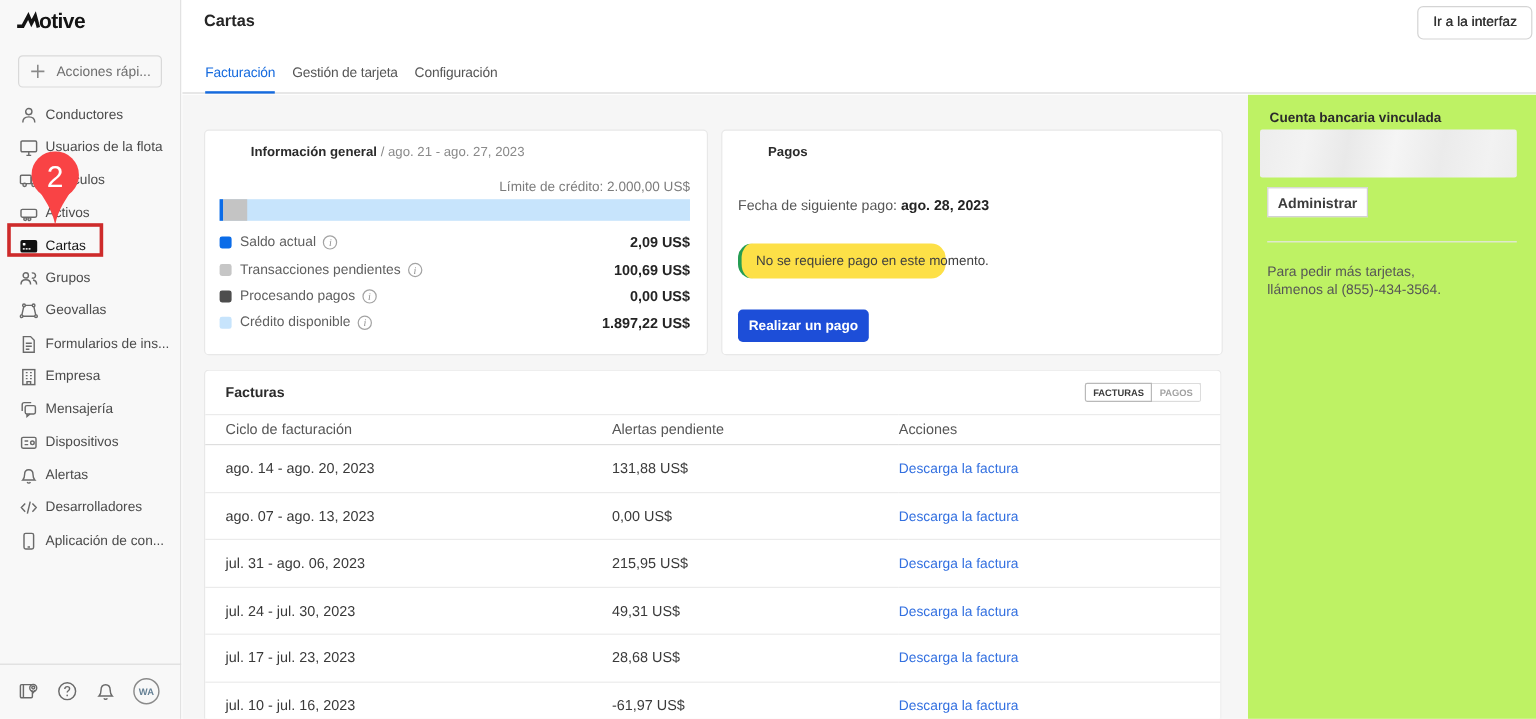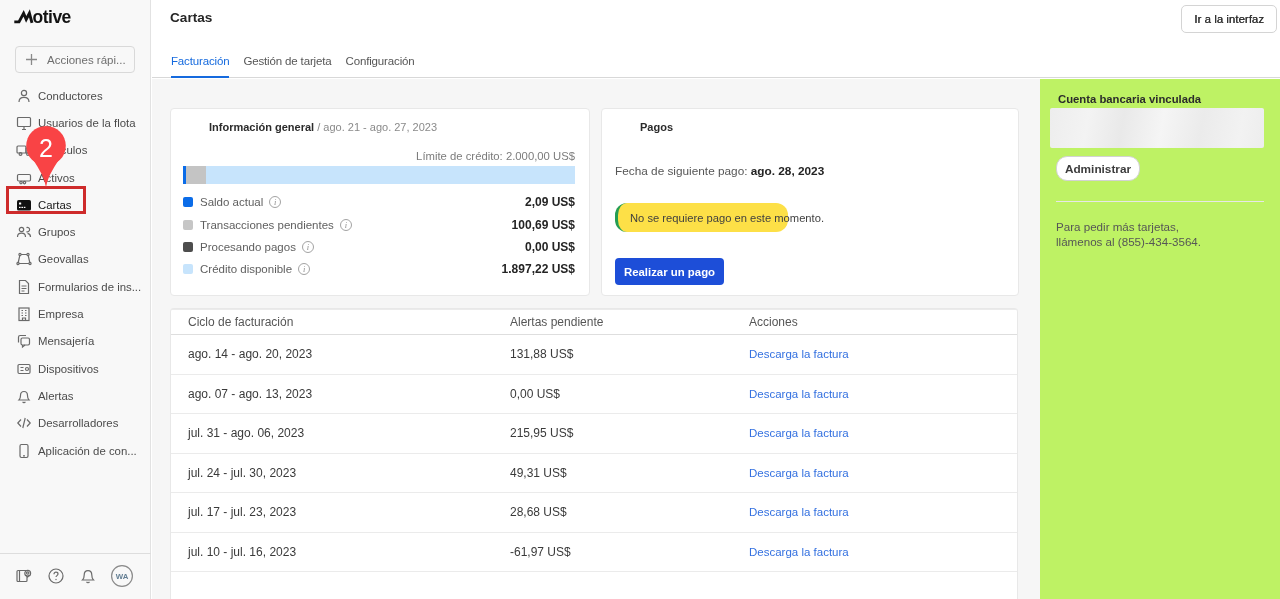--- a/index.html
+++ b/index.html
@@ -68,21 +68,21 @@
 table#ftab { width:100%; border-collapse:collapse; }
 #ftab th { font-size:12px; color:#565656; font-weight:normal; text-align:left; height:25px; border-top:1px solid #ebebeb; border-bottom:1px solid #dedede; }
 #ftab td { font-size:12px; color:#3a3a3a; height:39.5px; border-bottom:1px solid #ebebeb; }
 #ftab .c1 { padding-left:17px; width:339px; }
 #ftab .c2 { width:239px; }
 #ftab a { color:#3370e0; text-decoration:none; font-size:11.5px;margin-top:44px; }
 
 
 #rp-title { position:absolute; left:18px; top:14px; font-size:11.3px; font-weight:bold; color:#2b2b2b; }
 #rp-blur { position:absolute; left:10px; top:29px; width:214px; height:40px; background:linear-gradient(100deg,#ededed 0%,#f3f3f3 18%,#e9e9e9 34%,#f5f5f5 52%,#ebebeb 70%,#f2f2f2 88%,#ededed 100%); border-radius:2px; }
-#rp-btn { position:absolute; left:16px; top:77px; width:84px; height:25px; background:#fff; border:1px solid #d2d2d2; border-radius:11px; font-size:11.8px; font-weight:bold; color:#3c3c3c; display:flex; align-items:center; justify-content:center; }
+#rp-btn { position:absolute; left:16px; top:77px; width:84px; height:25px; background:#fff; border:1px solid #d2d2d2; border-radius:0; font-size:11.8px; font-weight:bold; color:#3c3c3c; display:flex; align-items:center; justify-content:center; }
 #rp-div { position:absolute; left:16px; top:122px; width:208px; border-top:1px solid #e7e7e7; }
 #rp-text { position:absolute; left:16px; top:140px; font-size:11.6px; color:#565656; line-height:15px; }
 </style>
 </head>
 <body>
 
 <div id="sidebar">
   <div id="logo">
     <svg width="64" height="18" viewBox="0 0 64 18">
       <path d="M0.3 14.9 H5 L9.6 6.3 L12.2 12.4 L15.4 6.3 L18 15.9" fill="none" stroke="#131313" stroke-width="2.9" stroke-linejoin="miter"></path>
@@ -295,20 +295,27 @@
   </div>
 
   <div class="card" id="card-pagos">
     <div class="card-title"><b>Pagos</b></div>
     <div id="next-pay">Fecha de siguiente pago: <b>ago. 28, 2023</b></div>
     <div id="note">No se requiere pago en este momento.</div>
     <div id="pay-btn">Realizar un pago</div>
   </div>
 
   <div class="card" id="card-fact">
+    <div id="fact-head">
+      <div class="t">Facturas</div>
+      <div id="toggle">
+          <div class="tg tg1">FACTURAS</div>
+          <div class="tg tg2">PAGOS</div>
+        </div>
+    </div>
     <table id="ftab">
       <tbody>
           <tr>
             <th class="c1">Ciclo de facturación</th>
             <th class="c2">Alertas pendiente</th>
             <th>Acciones</th>
           </tr>
       <tr>
             <td class="c1">ago. 14 - ago. 20, 2023</td>
             <td>131,88 US$</td>

